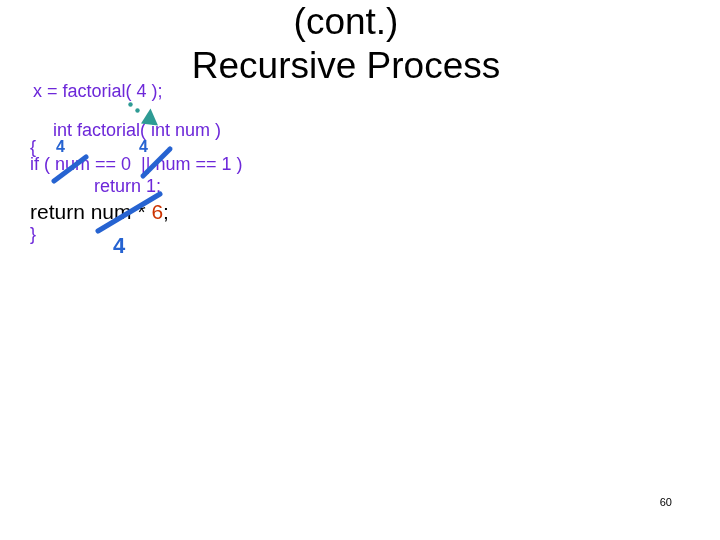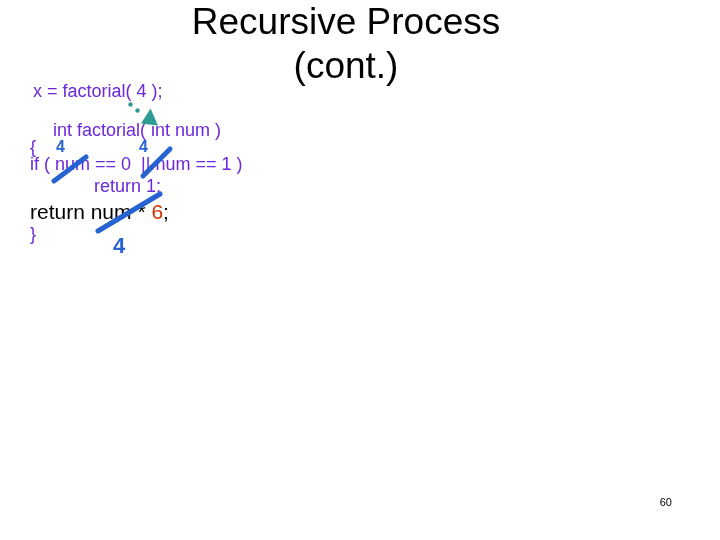--- a/index.html
+++ b/index.html
@@ -63,22 +63,22 @@
     pointer-events: none;
     z-index: 5;
   }
 </style>
 </head>
 <body>
 
 <div class="slide">
 
   <div class="abs title-block">
+    <div>(cont.)</div>
     <div>Recursive Process</div>
-    <div>(cont.)</div>
   </div>
 
   <div class="abs code-line" style="left:33px; top:84px;">x = factorial( 4 );</div>
 
   <div class="abs code-line" style="left:30px; top:123px;padding-left:23px;">int factorial( int num )</div>
 
   <div class="abs code-line" style="left:30px; top:140px;">{</div>
 
   <div class="abs code-line" style="left:30px; top:157px;">if ( num == 0  || num == 1 )</div>
 

